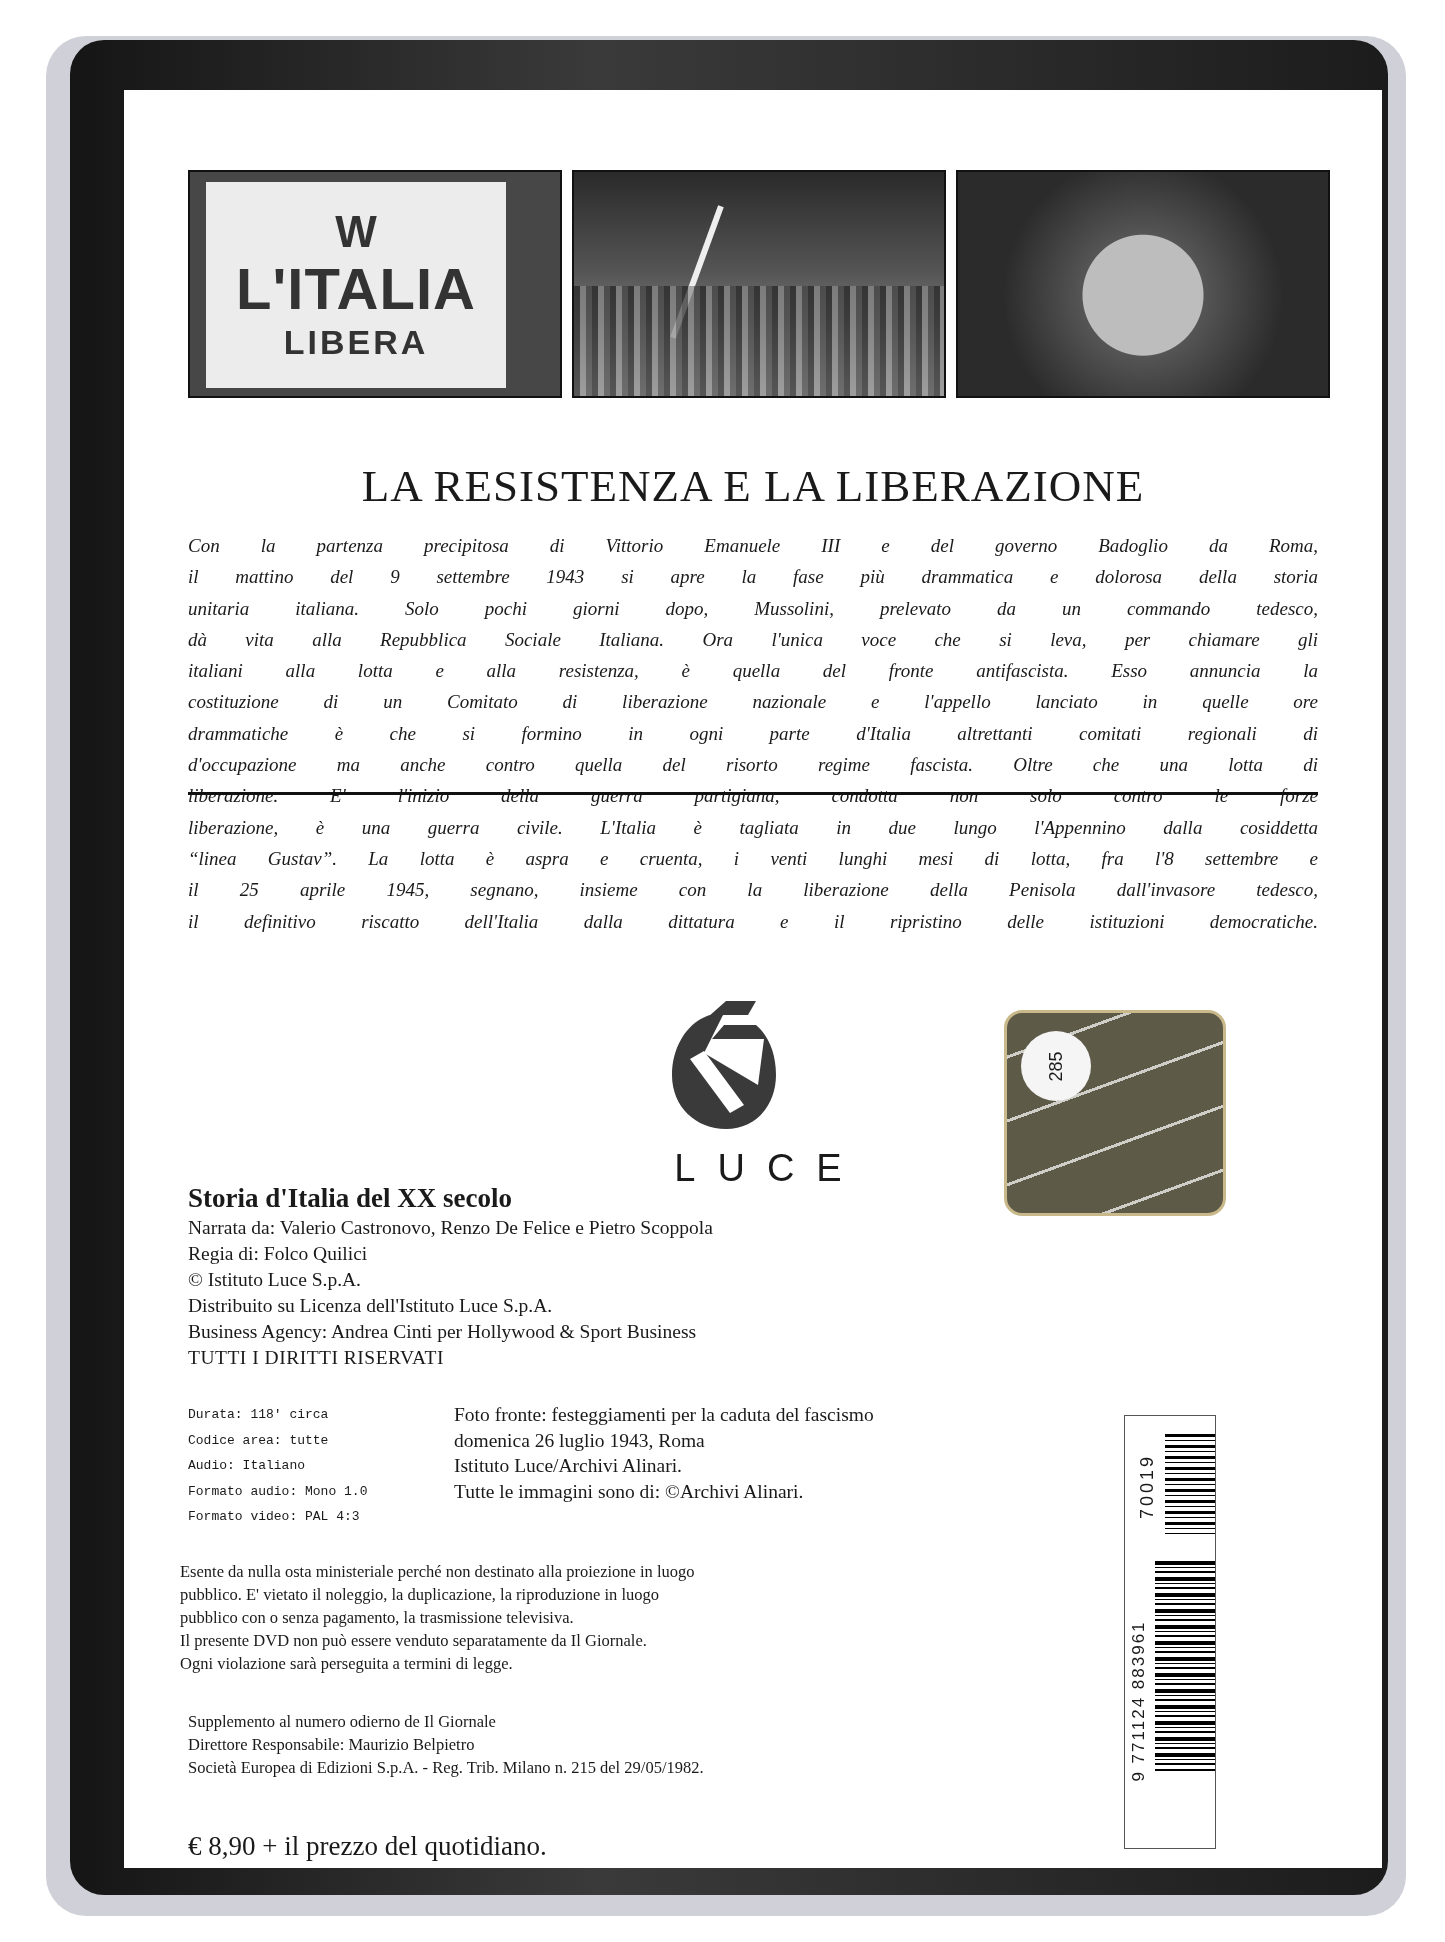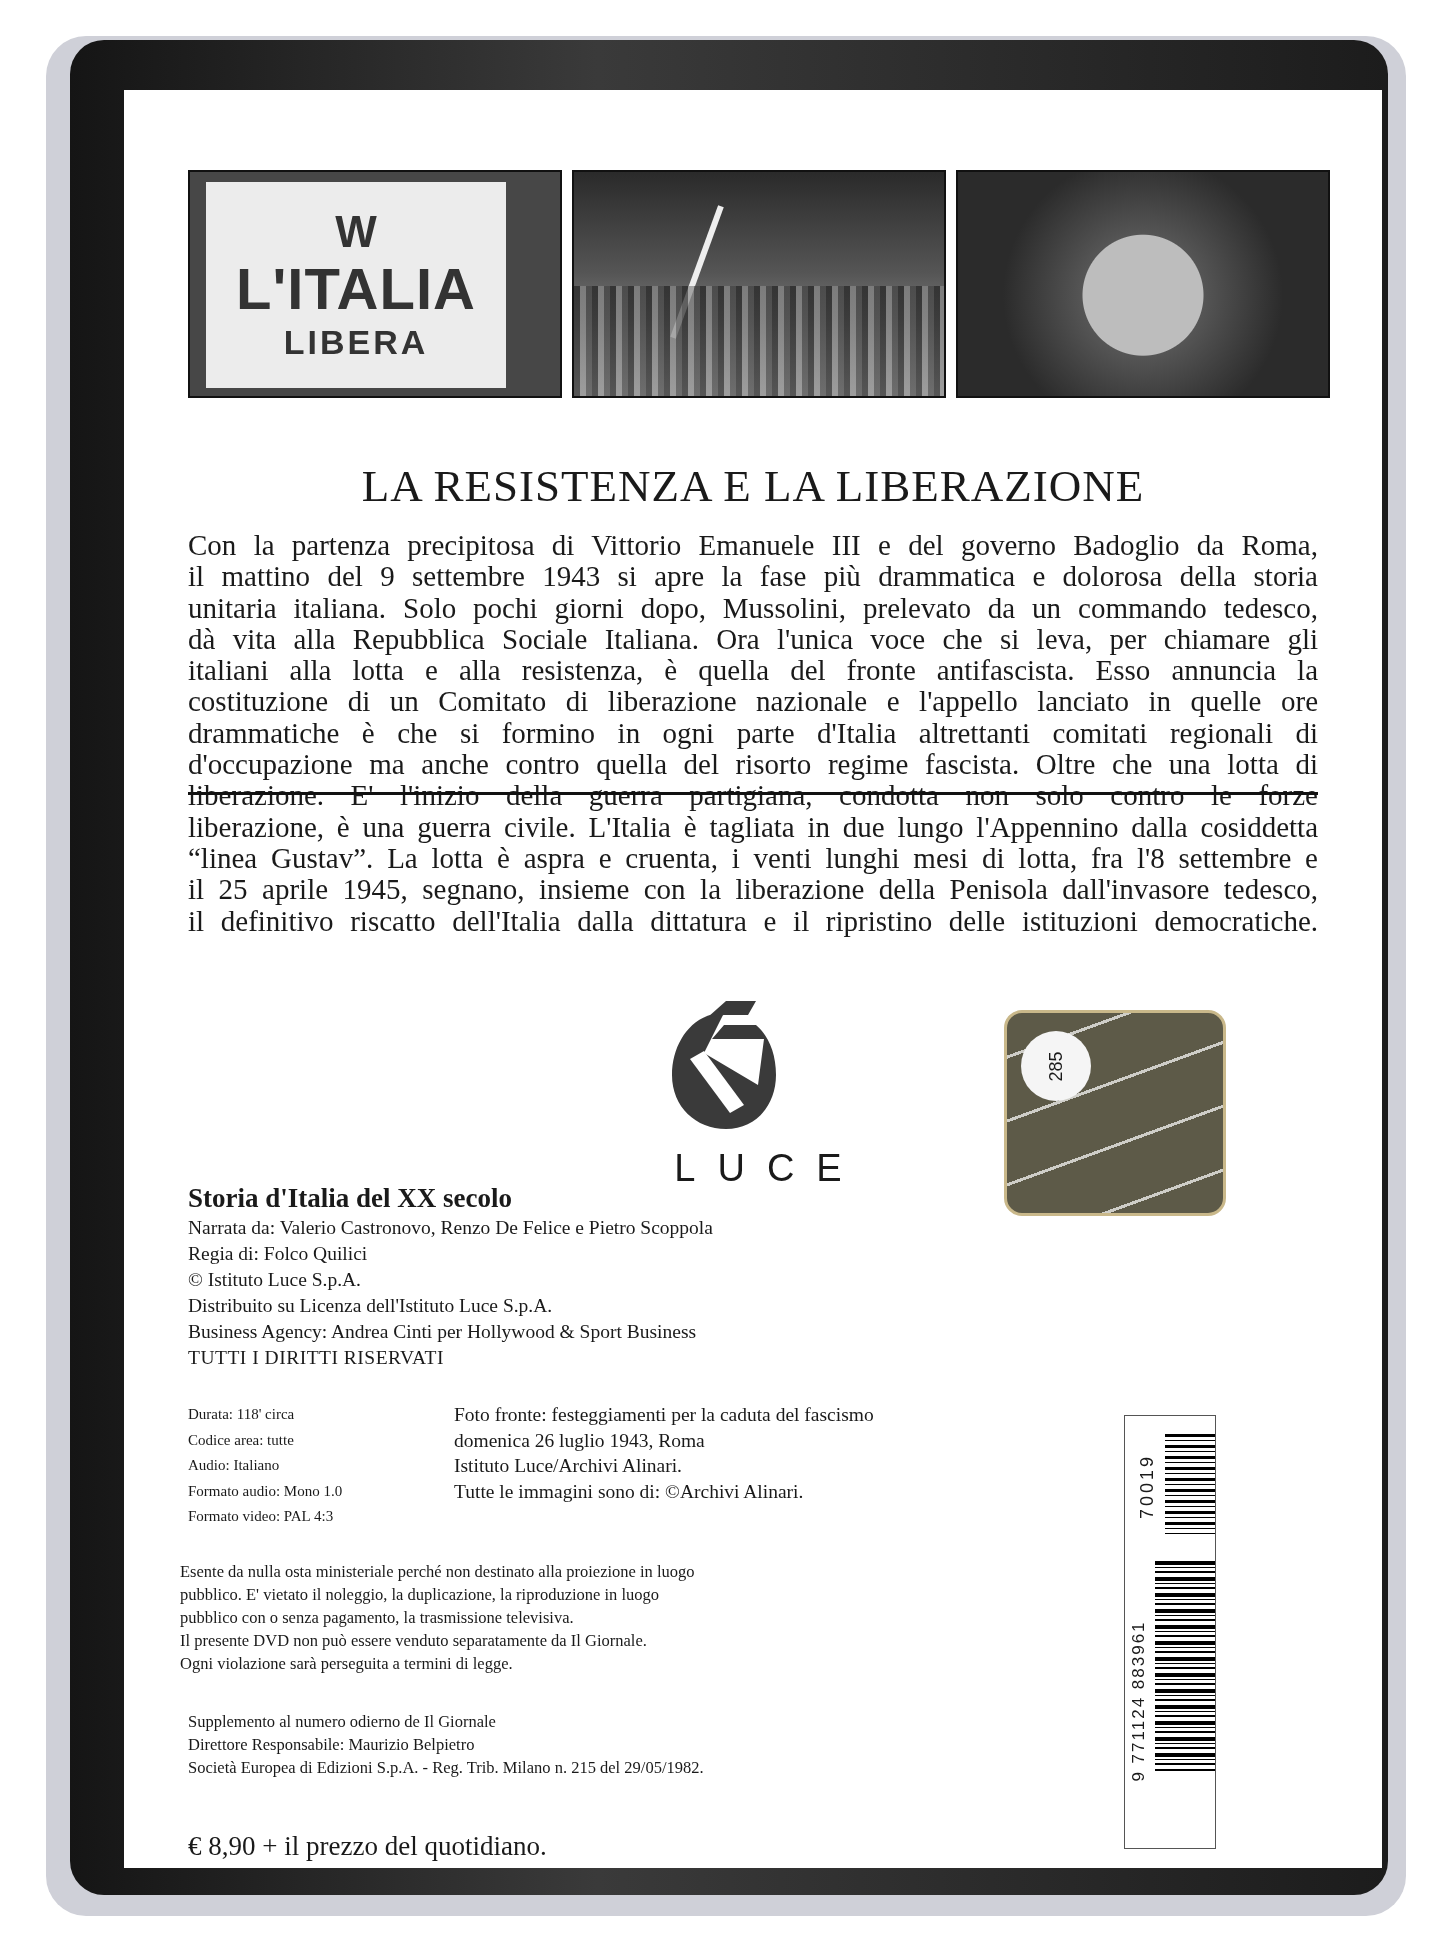--- a/index.html
+++ b/index.html
@@ -12,35 +12,35 @@
   .p1{background:#474747;}
   .p1 .sign{position:absolute;left:16px;top:10px;width:300px;height:206px;background:#ececec;display:flex;flex-direction:column;align-items:center;justify-content:center;font-family:"Liberation Sans",sans-serif;font-weight:bold;color:#333;}
   .sign .w{font-size:44px;line-height:52px;}
   .sign .italia{font-size:58px;line-height:62px;letter-spacing:1px;}
   .sign .libera{font-size:34px;line-height:44px;letter-spacing:3px;}
   .p2{background:linear-gradient(180deg,#2a2a2a 0%,#555 45%,#777 65%,#cfcfcf 100%);}
   .p2 .crowd{position:absolute;left:0;right:0;bottom:0;height:110px;background:repeating-linear-gradient(90deg,#222 0 6px,#888 6px 12px,#444 12px 18px);opacity:.7;}
   .p2 .flag{position:absolute;left:120px;top:30px;width:6px;height:140px;background:#eee;transform:rotate(20deg);}
   .p3{background:radial-gradient(circle at 50% 55%,#bdbdbd 0 60px,#555 61px,#2b2b2b 140px);}
   .title{position:absolute;left:0;width:100%;top:370px;text-align:center;font-size:45px;letter-spacing:1px;font-family:"Liberation Serif",serif;}
-  .body-text{position:absolute;left:64px;top:440px;width:1130px;font-size:29px;line-height:31.3px;text-align:justify;text-align-last:justify;}
+  .body-text{position:absolute;left:64px;top:440px;width:1130px;font-size:19px;line-height:31.3px;text-align:justify;text-align-last:justify;font-style:italic;}
   .body-text span{display:block;}
   .rule{position:absolute;left:64px;top:702px;width:1130px;height:3px;background:#111;}
   .logo{position:absolute;left:540px;top:905px;width:200px;}
   .logo-mark{width:120px;height:140px;margin:0 auto;}
   .logo-text{font-family:"Liberation Sans",sans-serif;font-size:38px;letter-spacing:22px;text-align:center;margin-left:10px;margin-top:8px;}
   .hologram{position:absolute;left:880px;top:920px;width:216px;height:200px;border-radius:18px;background:#5d5a48;border:3px solid #c9b88a;overflow:hidden;}
   .hologram .waves{position:absolute;inset:0;background:repeating-linear-gradient(160deg,transparent 0 40px,rgba(255,255,255,.7) 40px 43px,transparent 43px 60px);}
   .hologram .circle{position:absolute;left:14px;top:18px;width:70px;height:70px;border-radius:50%;background:#f5f5f5;display:flex;align-items:center;justify-content:center;}
   .hologram .circle span{transform:rotate(-90deg);font-family:"Liberation Sans",sans-serif;font-size:18px;}
   .series{position:absolute;left:64px;top:1080px;width:760px;margin-top:11px;}
   .series h2{margin:0;font-size:27px;font-weight:bold;line-height:34px;}
   .series .line{font-size:19.5px;line-height:26px;}
   .series .rights{font-size:19.5px;line-height:26px;letter-spacing:.5px;}
-  .specs{position:absolute;left:64px;top:1312px;font-size:15px;line-height:25.5px;}
+  .specs{position:absolute;left:64px;top:1312px;font-size:13px;line-height:25.5px;font-family:Liberation Mono, monospace;}
   .photo-credits{position:absolute;left:330px;top:1312px;font-size:19.5px;line-height:25.5px;}
   .legal{position:absolute;left:56px;top:1470px;font-size:16.5px;line-height:23px;}
   .publisher{position:absolute;left:64px;top:1620px;font-size:16.5px;line-height:23px;}
   .price{position:absolute;left:64px;top:1695px;font-size:27px;line-height:34px;margin-top:44px;}
   .barcode{position:absolute;left:1000px;top:1325px;width:90px;height:432px;border:1px solid #555;background:#fff;}
   .barcode .digits-top{position:absolute;left:10px;top:20px;width:26px;height:100px;display:flex;align-items:center;justify-content:center;}
   .barcode .digits-top span{transform:rotate(-90deg);font-family:"Liberation Sans",sans-serif;font-size:18px;letter-spacing:3px;white-space:nowrap;}
   .barcode .bars-top{position:absolute;left:40px;top:18px;width:50px;height:100px;background:repeating-linear-gradient(180deg,#000 0 3px,#fff 3px 6px,#000 6px 7px,#fff 7px 11px);}
   .barcode .bars-main{position:absolute;left:30px;top:145px;width:60px;height:210px;background:repeating-linear-gradient(180deg,#000 0 4px,#fff 4px 6px,#000 6px 7px,#fff 7px 10px,#000 10px 12px,#fff 12px 16px);}
   .barcode .digits-main{position:absolute;left:2px;top:150px;width:24px;height:270px;display:flex;align-items:center;justify-content:center;}

